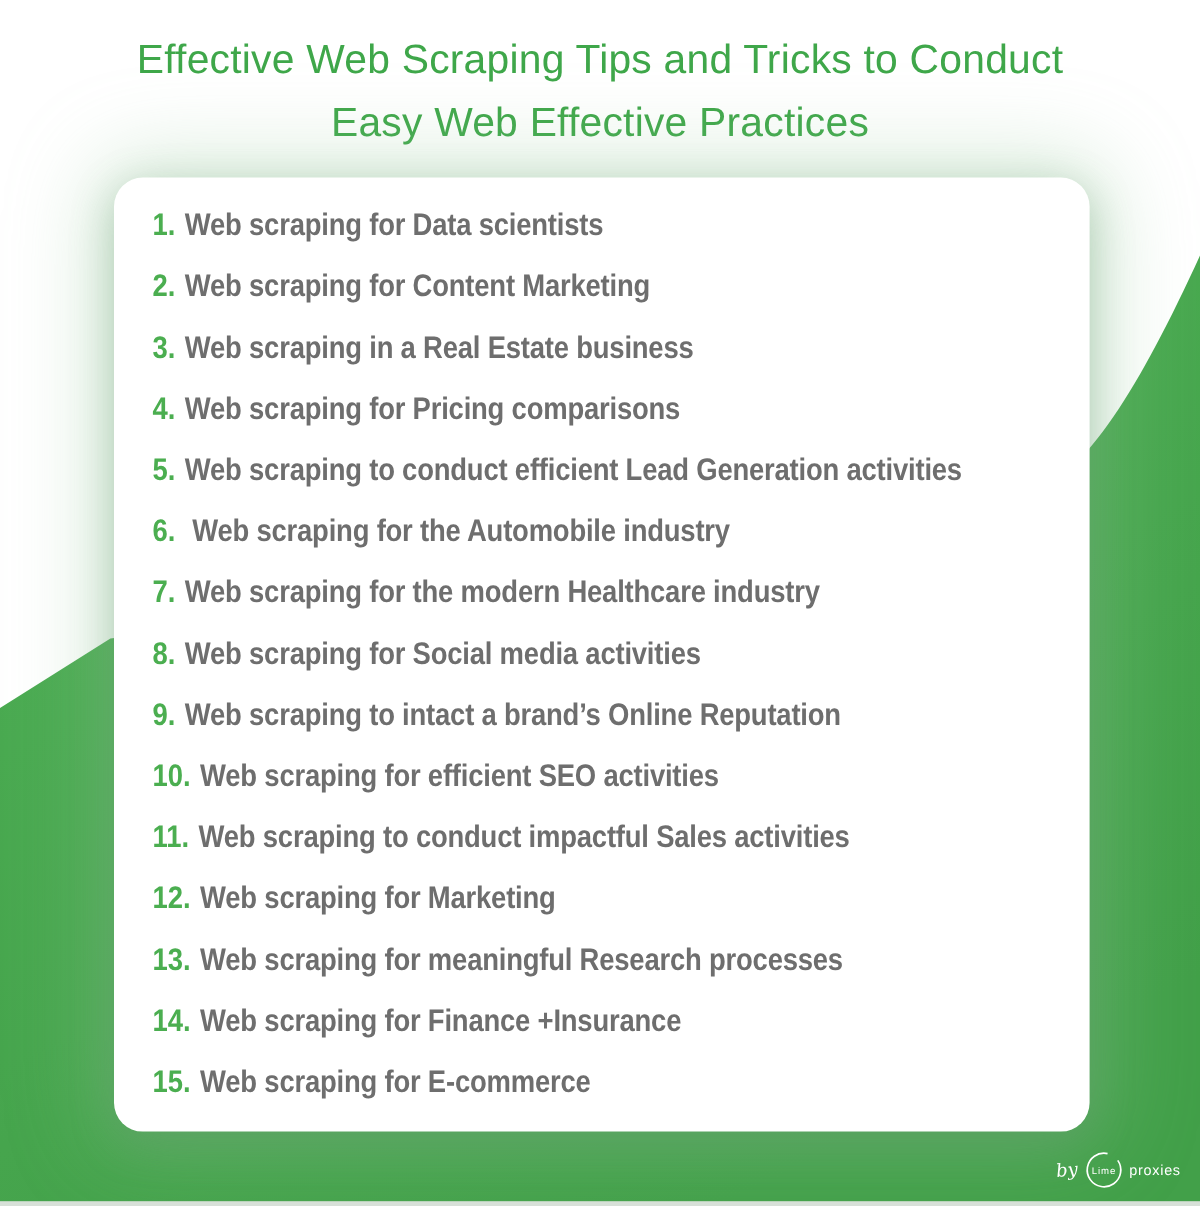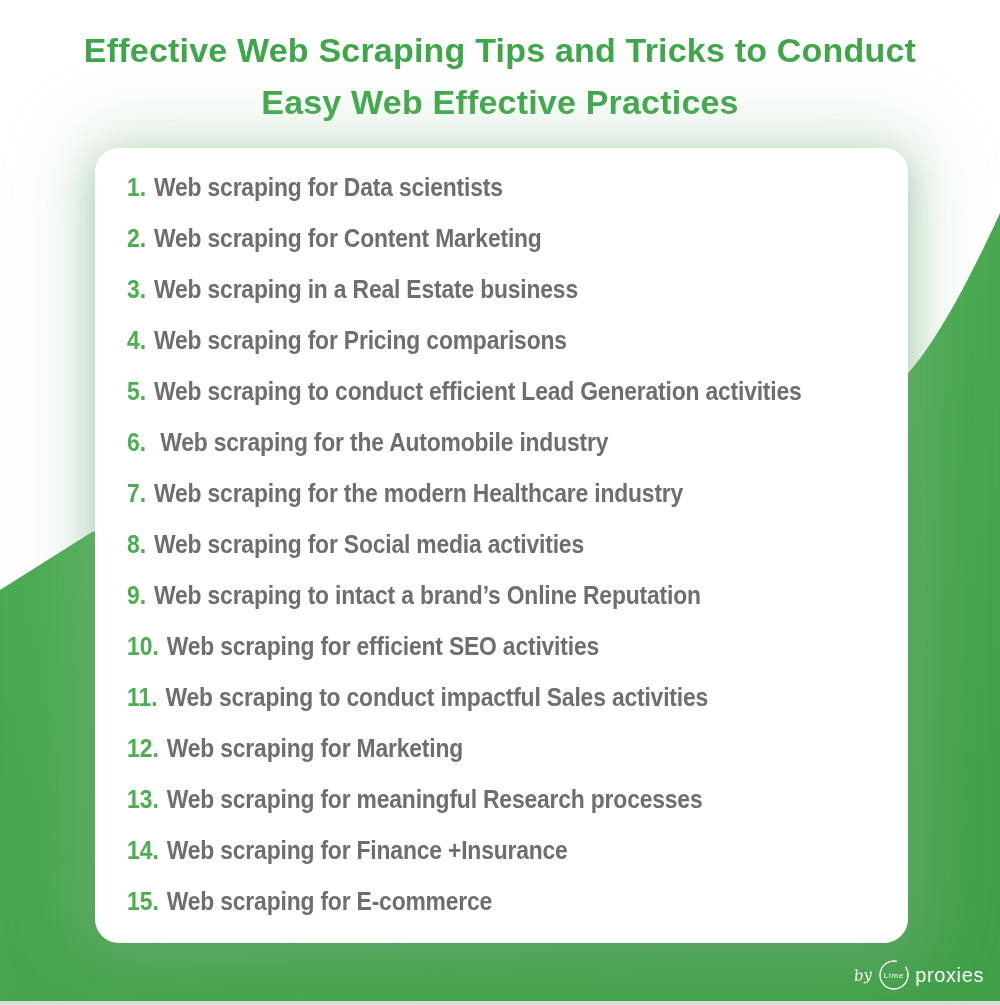--- a/index.html
+++ b/index.html
@@ -28,21 +28,21 @@
     width:1000px;height:1005px;
     display:block;
   }
   .bg-shape .swoosh{ fill:url(#swooshGrad); }
   .title{
     position:absolute;
     top:24px;left:0;right:0;
     text-align:center;
     font-size:34px;
     line-height:52px;
-    font-weight:bold;
+    font-weight:normal;
     letter-spacing:0.2px;
     color:var(--title-green);
   }
   .card{
     position:absolute;
     left:95px;top:148px;
     width:813px;height:795px;
     background:var(--card-bg);
     border-radius:24px;
     box-shadow:0 10px 35px rgba(96,150,104,0.40), 0 0 70px 18px rgba(150,200,155,0.35);
@@ -82,21 +82,21 @@
   }
   .by{
     font-family:"DejaVu Serif",serif;
     font-style:italic;
     font-size:15px;
     transform:rotate(-6deg);
     margin-right:1px;
   }
   .circle-wrap{display:inline-flex;align-items:center;}
   .proxies{
-    font-size:20px;
+    font-size:12px;
     font-weight:400;
     letter-spacing:0.6px;
   }
   .bottom-strip{
     position:absolute;
     left:0;right:0;bottom:0;
     height:4px;
     background:var(--bottom-strip);
   }
 </style>

